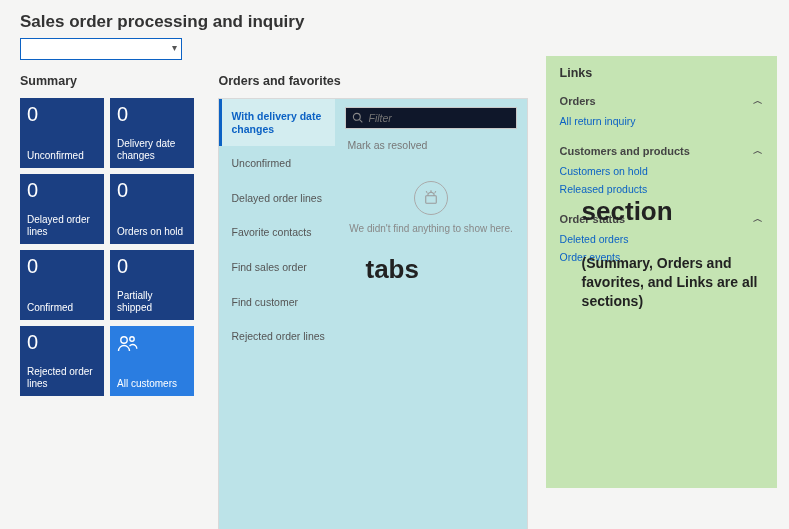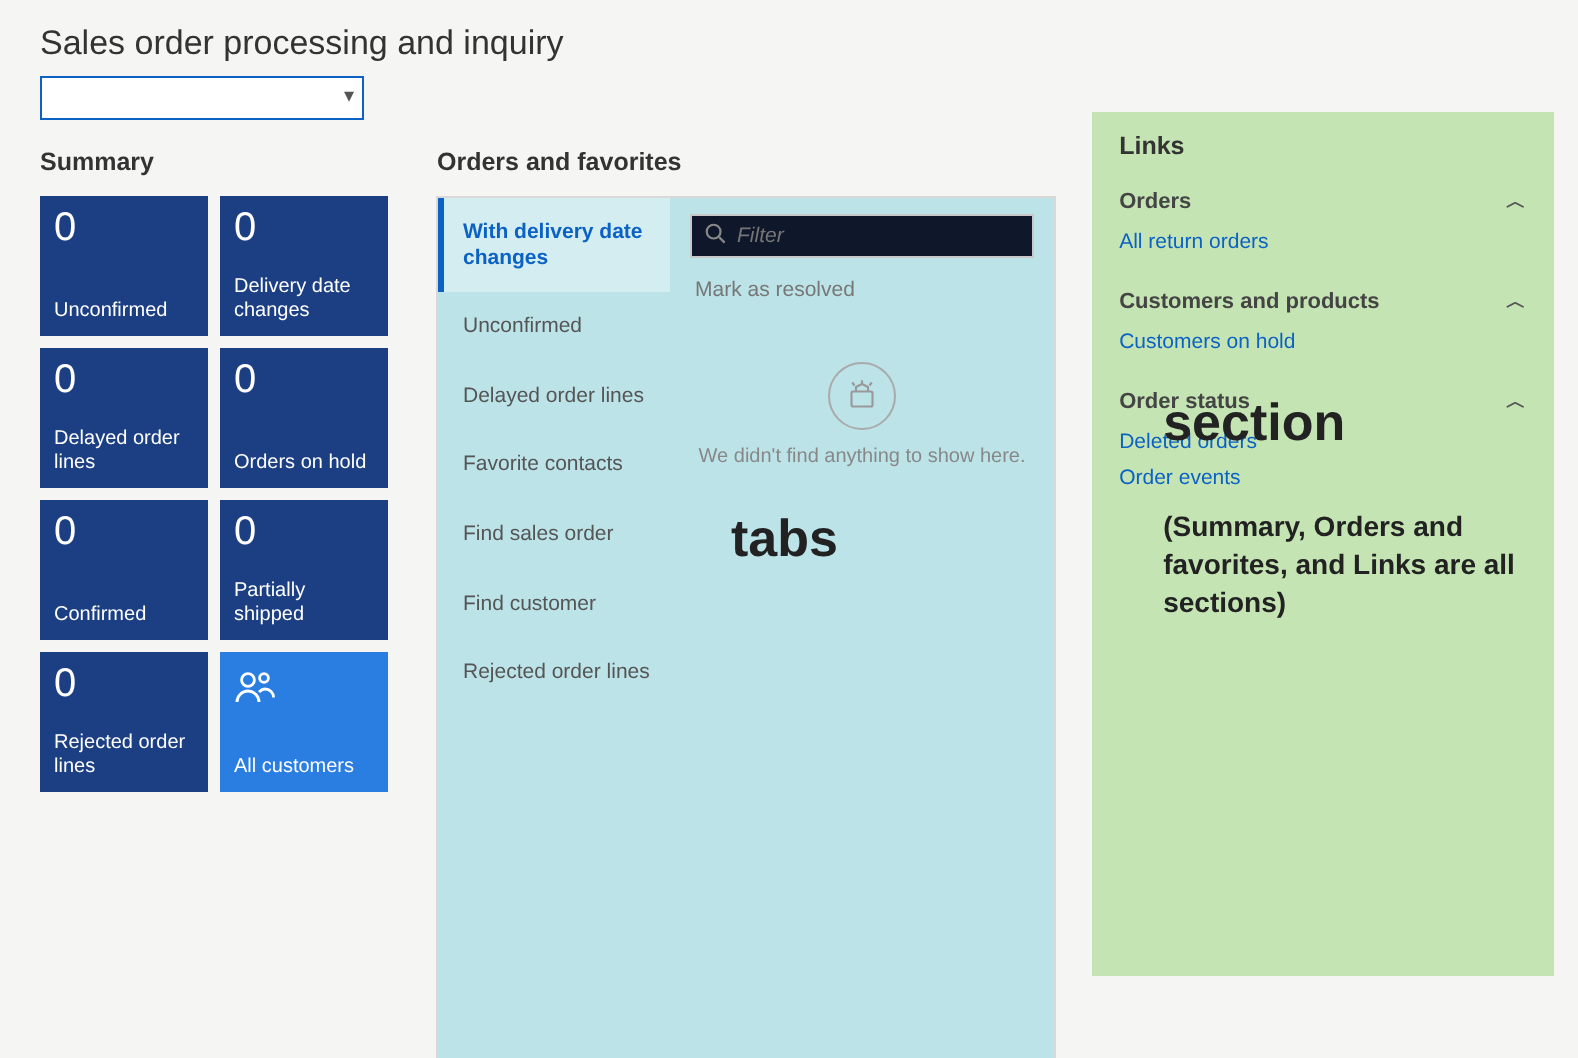--- a/index.html
+++ b/index.html
@@ -7,21 +7,21 @@
     font-family: "Segoe UI", Tahoma, sans-serif;
     background: #f5f5f4;
     width: 789px;
     height: 529px;
     overflow: hidden;
     font-size: 12px;
     color: #333;
   }
   .page-title {
     font-size: 17px;
-    font-weight: 400;
+    font-weight: 700;
     padding: 12px 20px 6px 20px;
     color: #333;
   }
   .dropdown {
     margin: 0 0 0 20px;
     width: 162px;
     height: 22px;
     border: 1px solid #0c62c4;
     background: #fff;
     position: relative;
@@ -304,29 +304,30 @@
   </div>
 
   <div class="links">
     <div class="section-heading">Links</div>
 
     <div class="link-group">
       <div class="link-group-header">
         <span>Orders</span>
         <span class="chev2">︿</span>
       </div>
-      <div class="link-item">All return orders</div>
+      <div class="link-item">All return inquiry</div>
     </div>
 
     <div class="link-group">
       <div class="link-group-header">
         <span>Customers and products</span>
         <span class="chev2">︿</span>
       </div>
       <div class="link-item">Customers on hold</div>
+      <div class="link-item">Released products</div>
     </div>
 
     <div class="link-group">
       <div class="link-group-header">
         <span>Order status</span>
         <span class="chev2">︿</span>
       </div>
       <div class="link-item">Deleted orders</div>
       <div class="link-item">Order events</div>
     </div>

